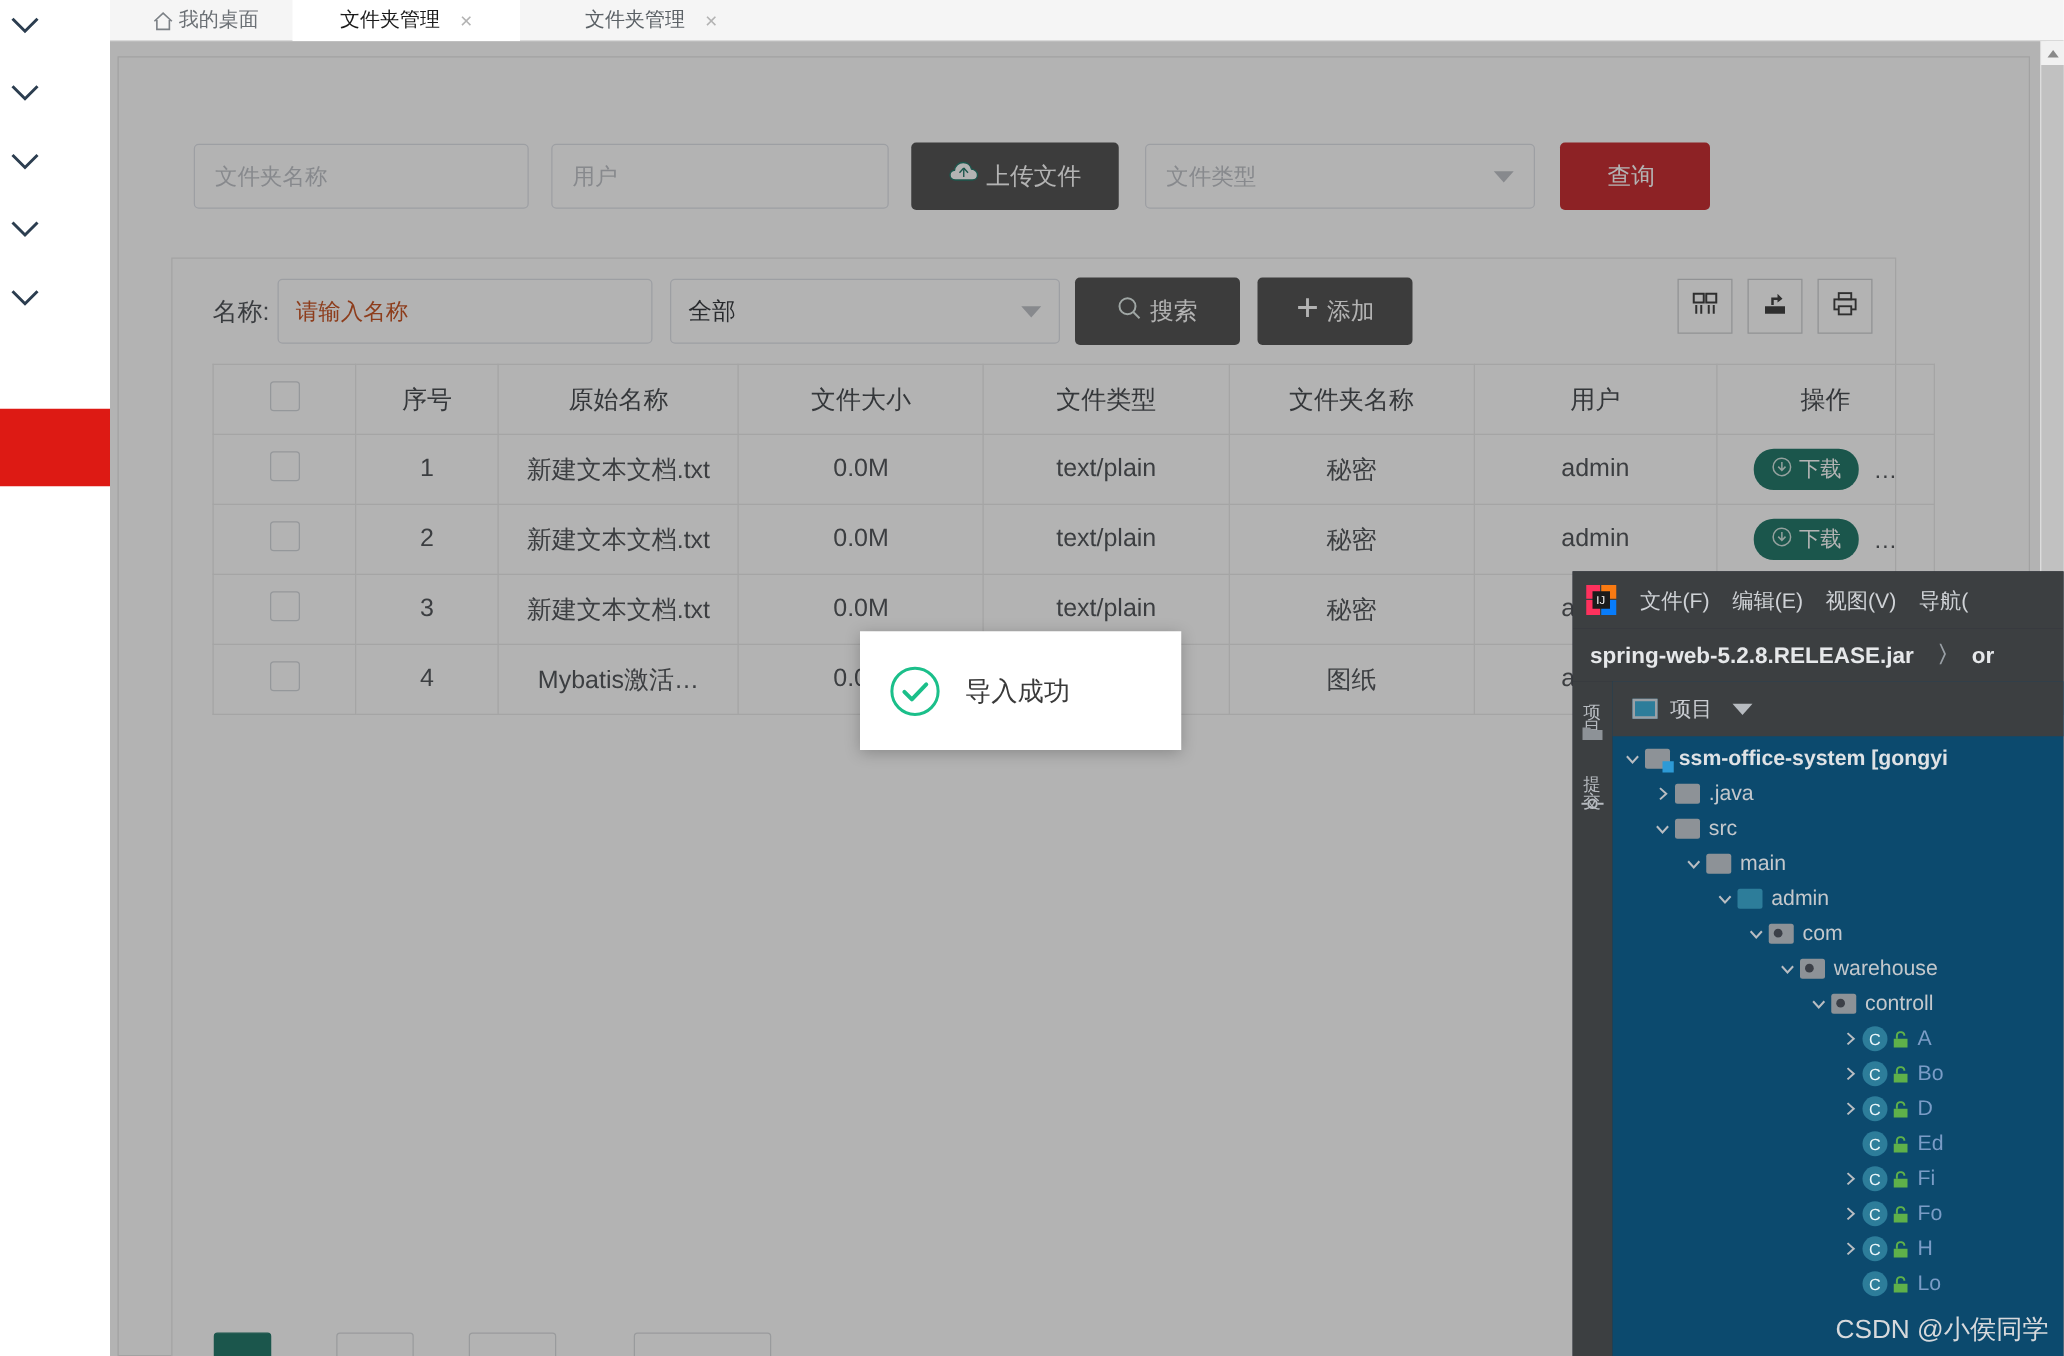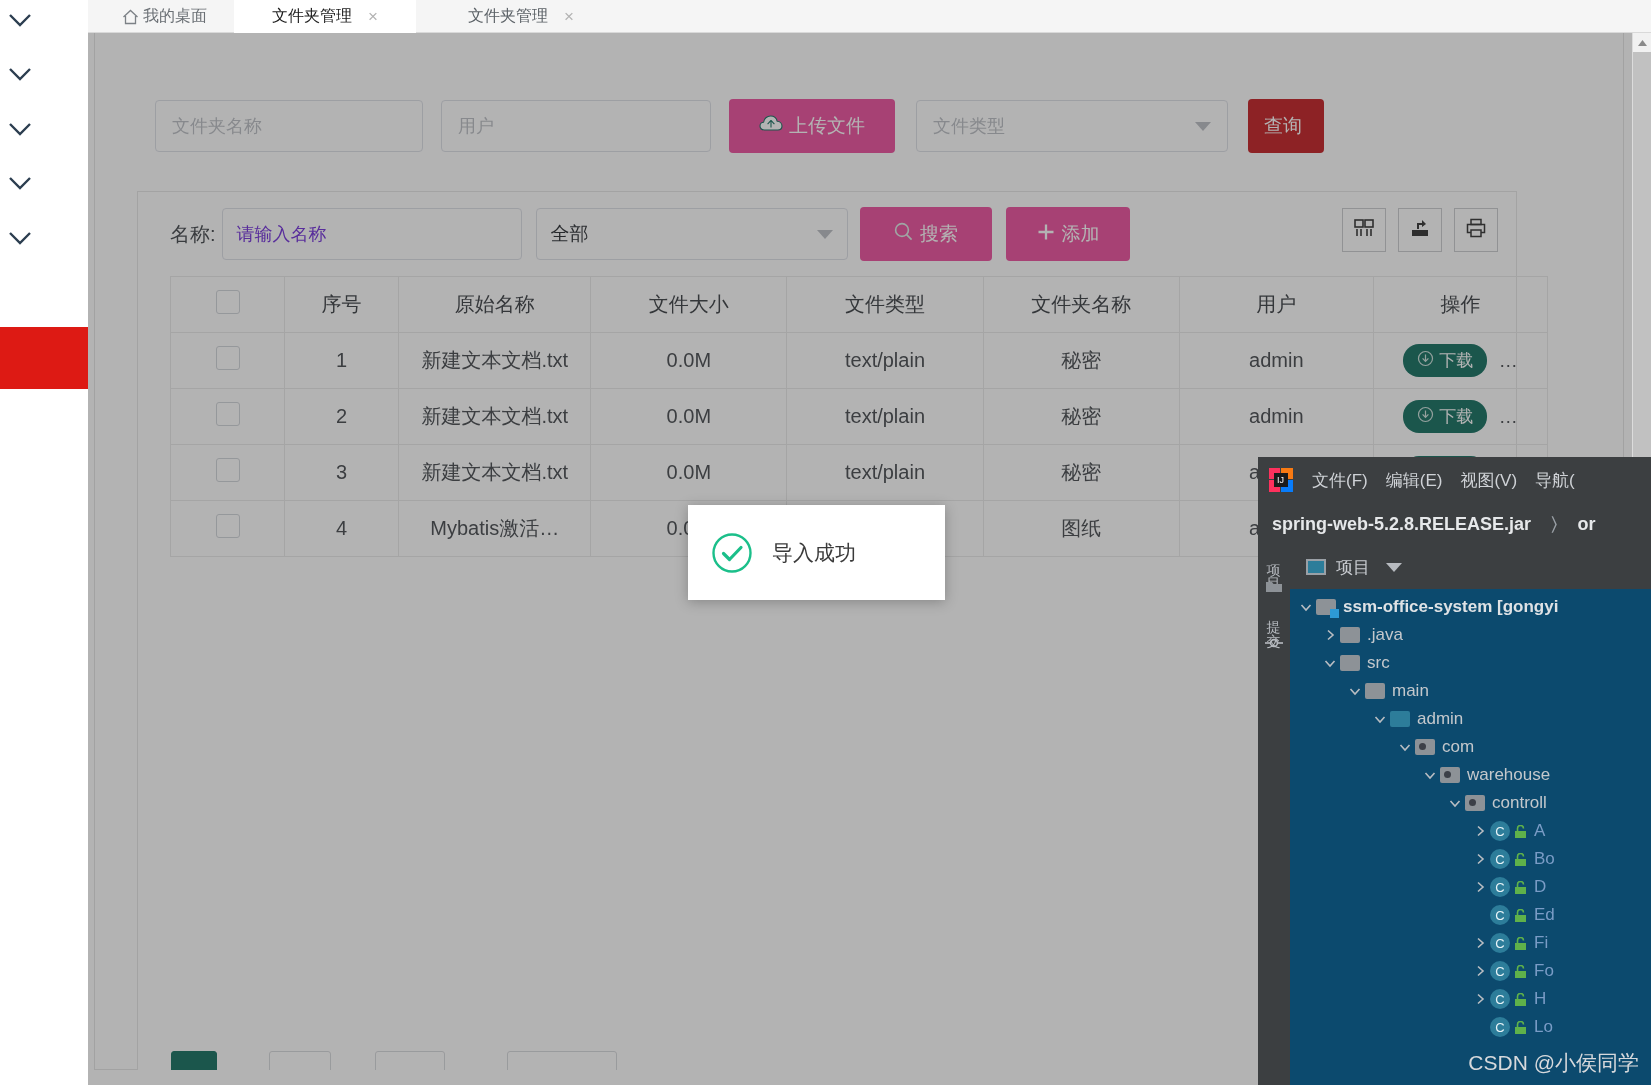--- a/index.html
+++ b/index.html
@@ -39,21 +39,21 @@
   }
   .tab.home { left: 20px; color: #6b7075; }
   .tab.t1 { left: 146px; width: 182px; background: #ffffff; color: #1a1a1a; font-weight: 500; justify-content: center; }
   .tab.t2 { left: 348px; width: 170px; justify-content: center; }
   .tab .tclose { font-size: 17px; color: #b3b3b3; margin-left: 10px; }
   .home-icon { display: inline-block; width: 15px; height: 15px; position: relative; }
   .home-icon svg { display:block; }
 
   
   .page {
-    position: absolute; left: 88px; top: 18px; width: 1549px; height: 1052px;
+    position: absolute; left: 88px; top: 33px; width: 1549px; height: 1052px;
     background: #ffffff; overflow: hidden;
   }
   .page-inner {
     position: absolute; left: 6px; top: 12px; width: 1530px; height: 1040px;
     border: 1px solid #e4e4e4; background: #ffffff;
   }
   
   .mask {
     position: absolute; left: 88px; top: 33px; width: 1549px; height: 1052px;
     background: rgba(55,55,55,0.38); z-index: 6; pointer-events: none;
@@ -67,35 +67,35 @@
     font-size: 18px; color: #b9bcc2; background: #ffffff;
   }
   .fld.w1 { width: 268px; }
   .fld.w2 { width: 270px; margin-left: 18px; }
   .fld.sel { width: 312px; margin-left: 21px; justify-content: space-between; }
   .caret { width: 0; height: 0; border-left: 8px solid transparent; border-right: 8px solid transparent; border-top: 9px solid #b9bcc2; }
   .btn {
     height: 54px; border-radius: 4px; display: inline-flex; align-items: center; justify-content: center;
     gap: 6px; font-size: 19px; color: #ffffff; padding: 0 18px; border: none; cursor: pointer;
   }
-  .btn-teal { background: #ec4899; text-align: center; }
+  .btn-teal { background: #404040; text-align: center; }
   .btn-red  { background: #c2161a; }
   .btn.up { width: 166px; margin-left: 18px; }
-  .btn.query { width: 76px; margin-left: 20px; padding-left: 12px; }
+  .btn.query { width: 120px; margin-left: 20px; padding-left: 12px; }
 
   
   .tcard {
     position: absolute; left: 42px; top: 160px; width: 1380px; height: 880px;
     border: 1px solid #e6e6e6; background: #fff;
   }
   .tctrl { position: relative; height: 84px; display: flex; align-items: center; padding-left: 32px; }
   .lbl { font-size: 20px; color: #3b3f45; margin-right: 6px; }
   .tin {
     width: 300px; height: 52px; border: 1px solid #dcdfe6; border-radius: 4px;
-    display: flex; align-items: center; padding: 0 14px; font-size: 18px; color: #6d28d9;
+    display: flex; align-items: center; padding: 0 14px; font-size: 18px; color: #c2410c;
   }
   .tsel {
     width: 312px; height: 52px; border: 1px solid #dcdfe6; border-radius: 4px; margin-left: 14px;
     display: flex; align-items: center; justify-content: space-between; padding: 0 14px;
     font-size: 19px; color: #1f2328;
   }
   .btn.search { width: 132px; margin-left: 12px; }
   .btn.add { width: 124px; margin-left: 14px; }
   .icon-btns { position: absolute; right: 18px; top: 16px; display: flex; gap: 12px; }
   .ibtn { width: 44px; height: 44px; border: 1px solid #c8cacd; background: transparent;

